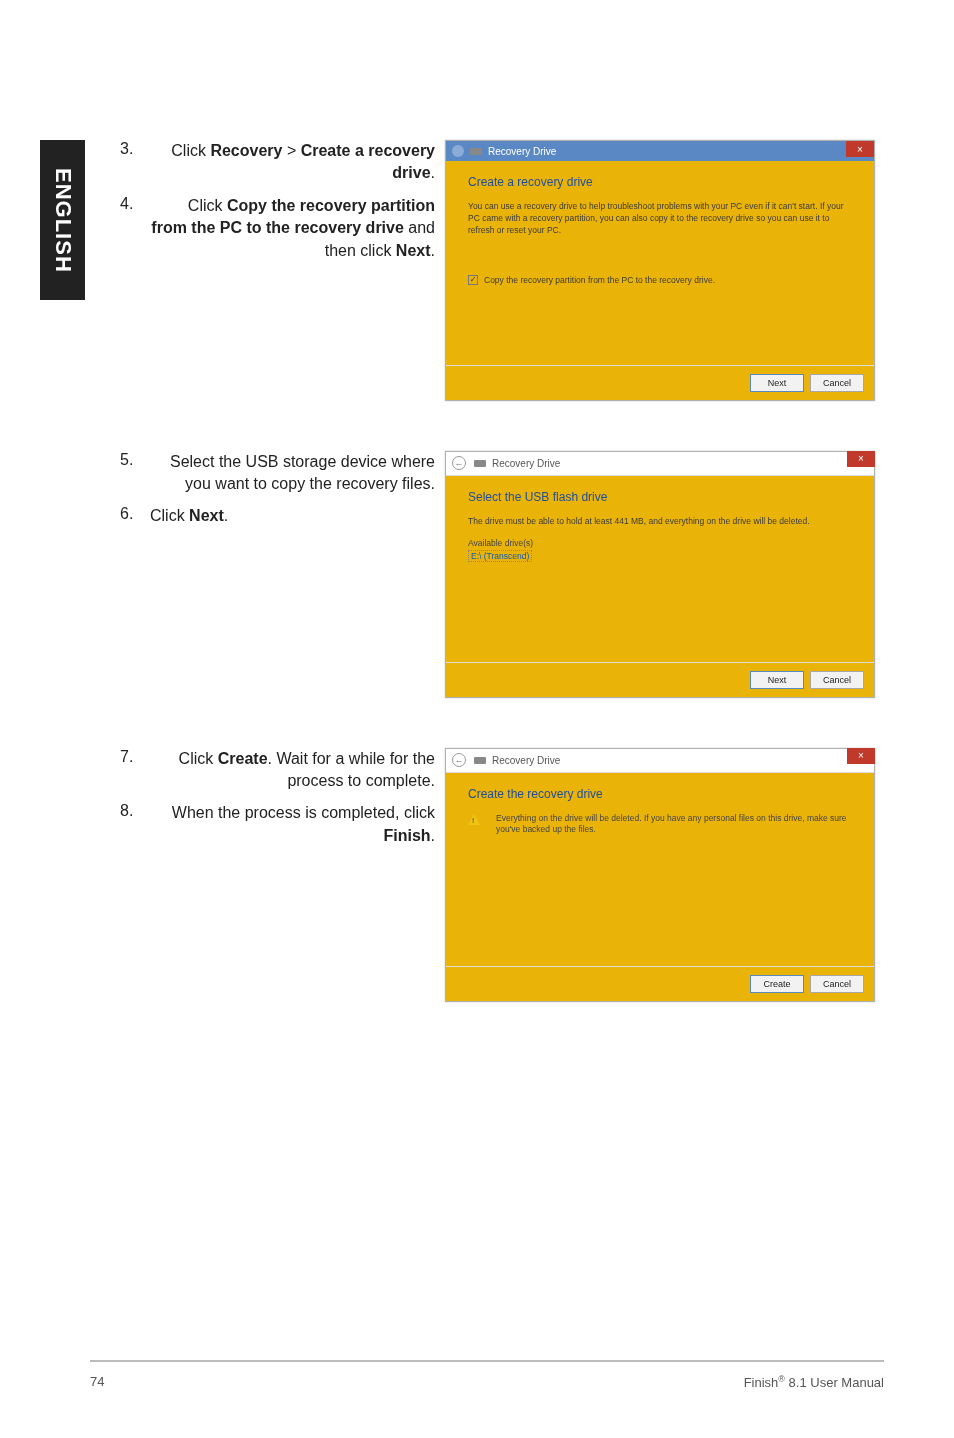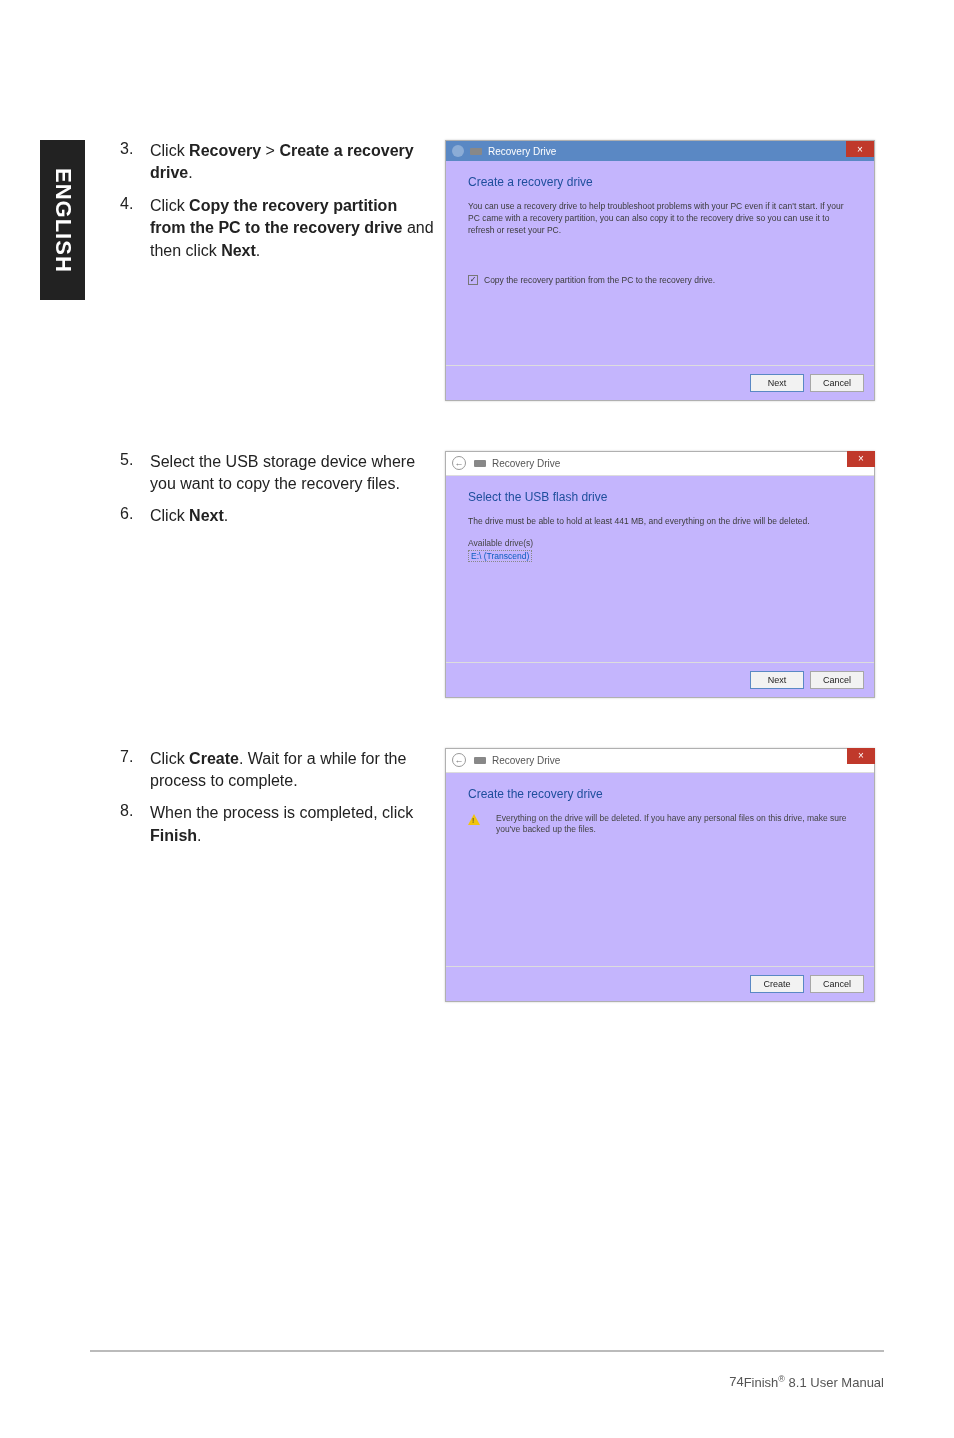--- a/index.html
+++ b/index.html
@@ -17,30 +17,30 @@
     align-items: center;
     justify-content: center;
     font-weight: bold;
     font-size: 22px;
     letter-spacing: 1px;
   }
   .side-tab span { writing-mode: vertical-rl; transform: rotate(0deg); }
   .content { margin-left: 70px; }
   .step { margin-bottom: 10px; display: flex; }
   .step .num { width: 30px; flex: 0 0 30px; font-size: 16px; }
-  .step .text { font-size: 16px; line-height: 1.4; }
+  .step .text { font-size: 16px; line-height: 1.4; text-align: right; }
   .text b { font-weight: bold; }
   .section { display: flex; align-items: flex-start; margin-bottom: 50px; }
   .left-col { width: 325px; flex: 0 0 325px; padding-right: 10px; }
   .right-col { flex: 1; }
 
   .dialog {
     border: 1px solid #b0b0b0;
     width: 430px;
-    background: #c4b5fd;
+    background: #eab308;
     box-shadow: 0 0 2px rgba(0,0,0,0.2);
     font-size: 9px;
   }
   .dialog .titlebar {
     height: 20px;
     background: #5a88c4;
     color: #fff;
     display: flex;
     align-items: center;
     padding: 0 6px;
@@ -94,23 +94,23 @@
   }
   .dialog .warn-row .warn-ic::after { content:"!"; position:absolute; left:-2px; top:1px; font-size:8px; color:#333; }
   .dialog .spacer-xl { height: 90px; }
 
   .page-footer {
     position: absolute;
     bottom: 48px;
     left: 90px;
     right: 70px;
     border-top: 2px solid #bbb;
-    padding-top: 22px;
-    display: flex;
-    justify-content: flex-end;
+    padding-top: 12px;
+    display: flex;
+    justify-content: space-between;
     font-size: 13px;
     color: #555;
   }
   .page-footer .right .reg { font-size: 9px; vertical-align: super; }
 </style>
 </head>
 <body>
 
 <div class="page">
   <div class="side-tab">

